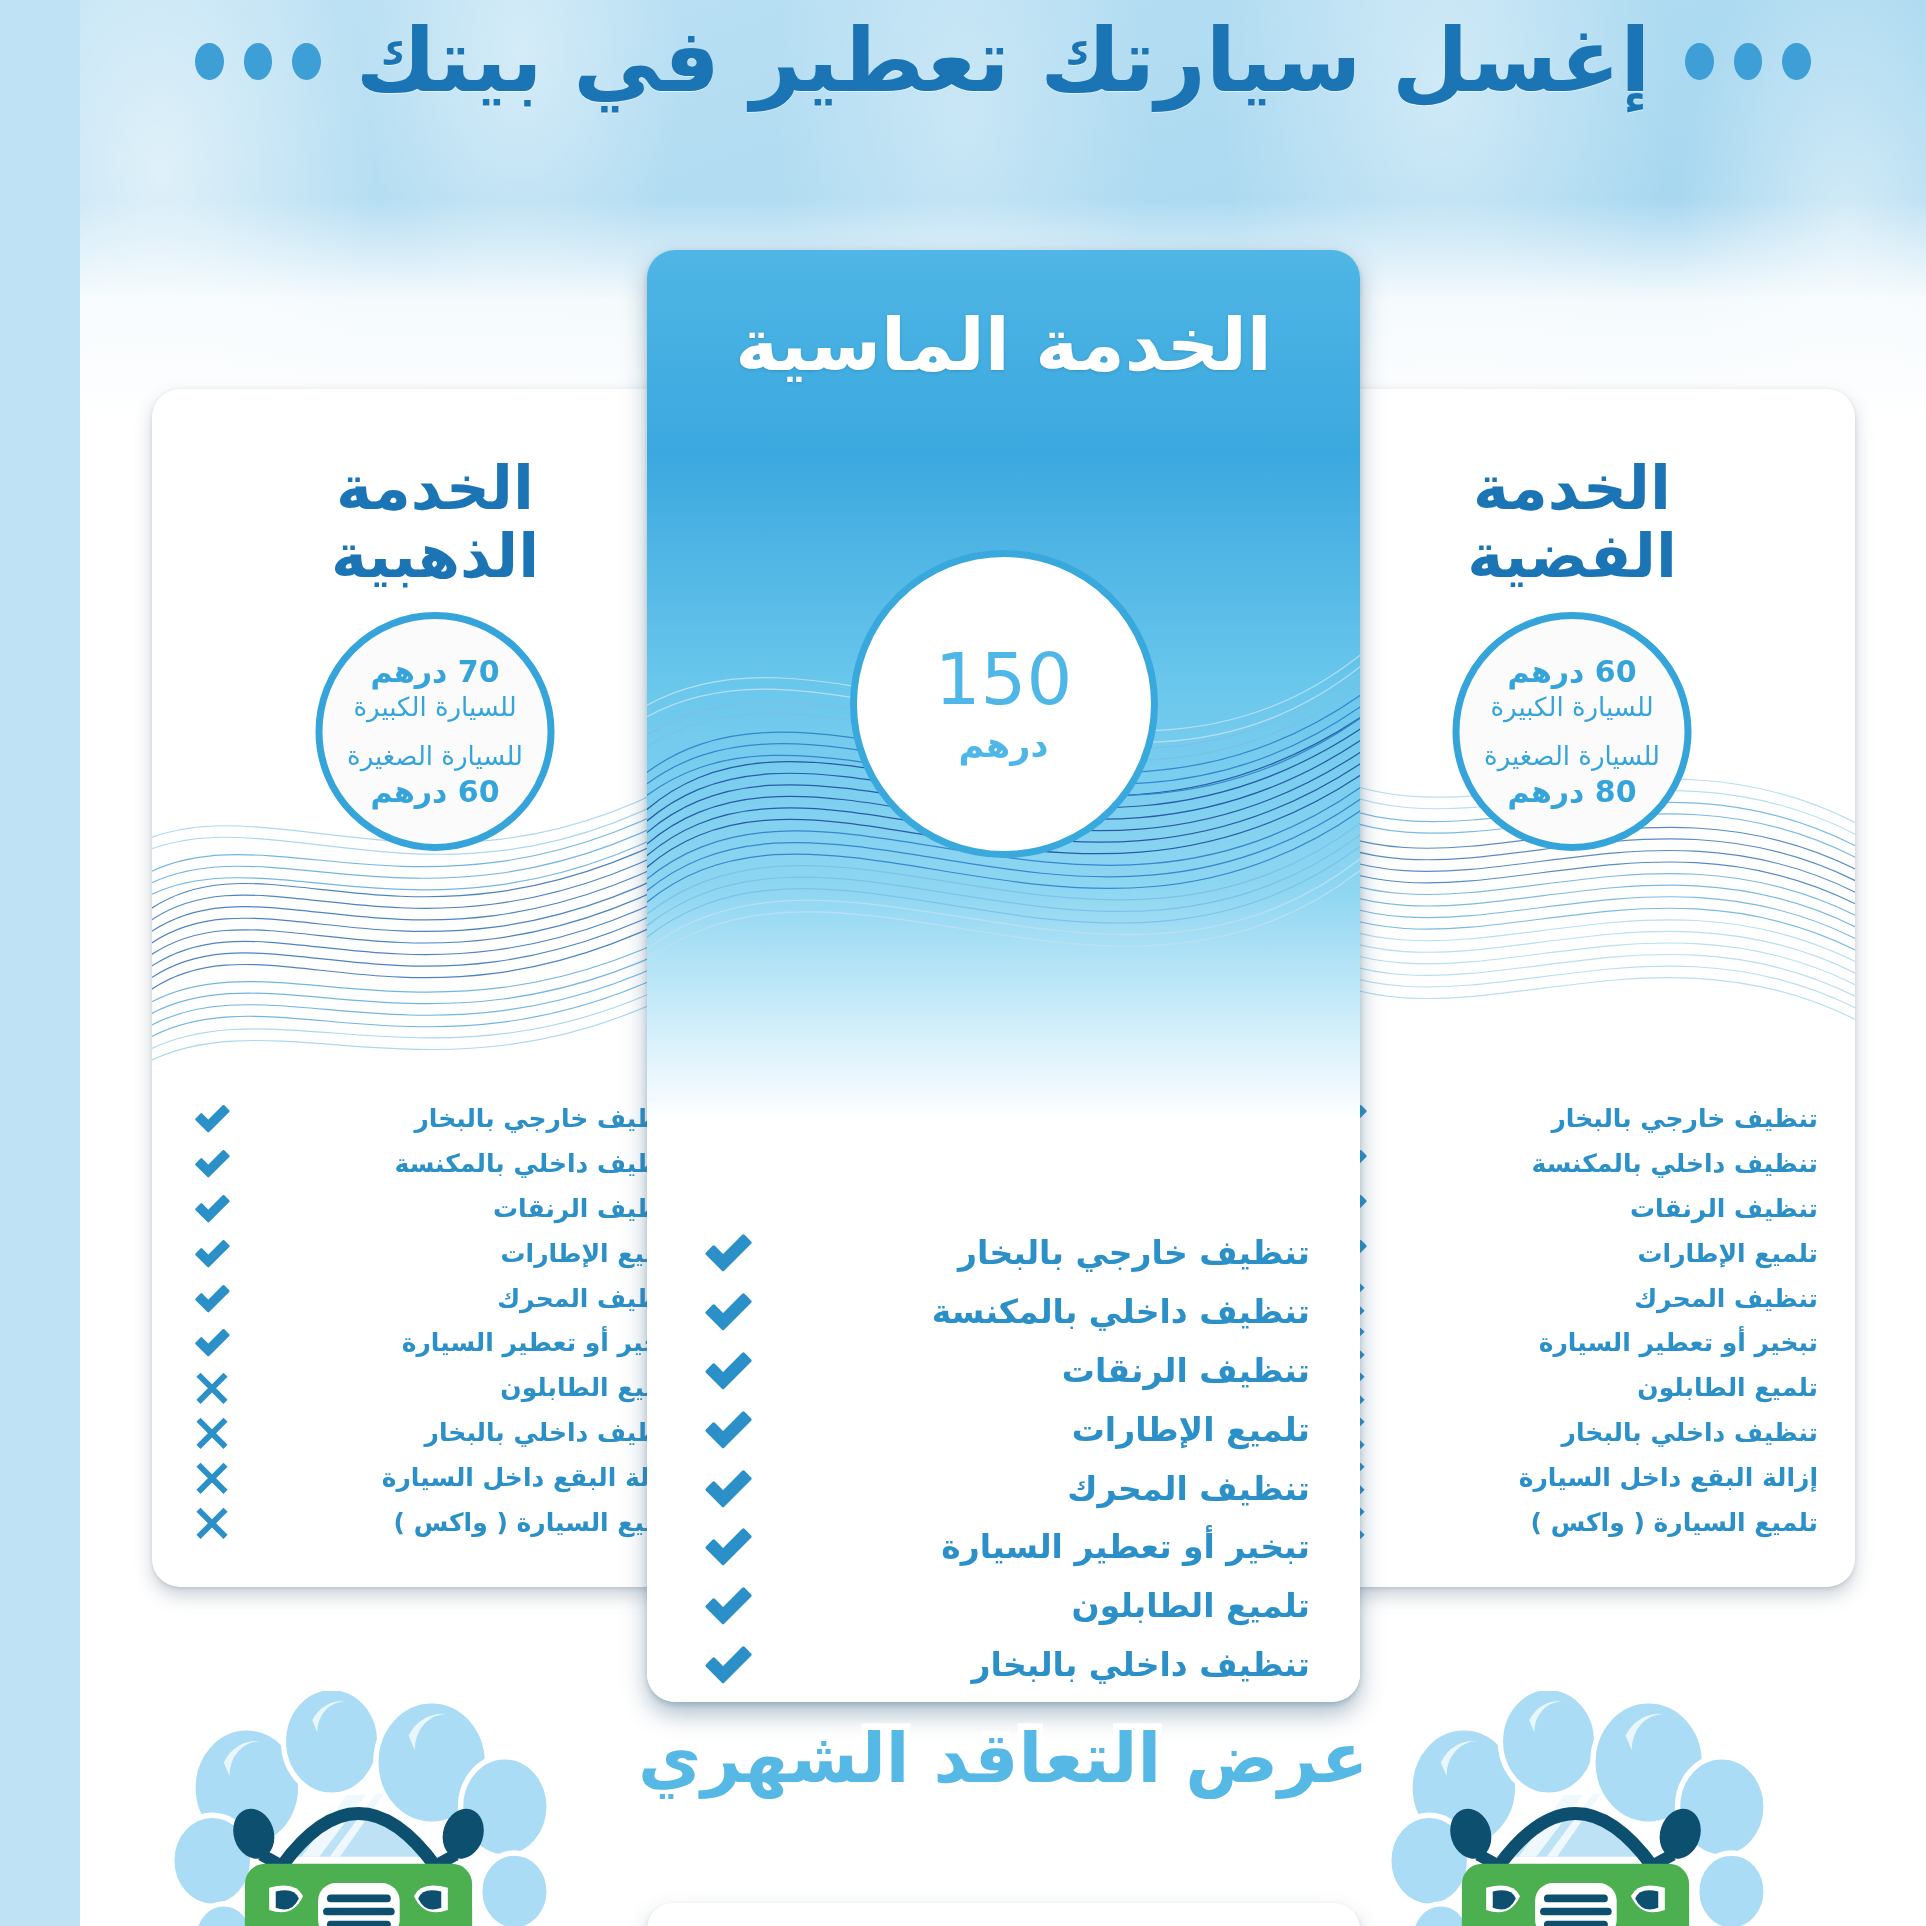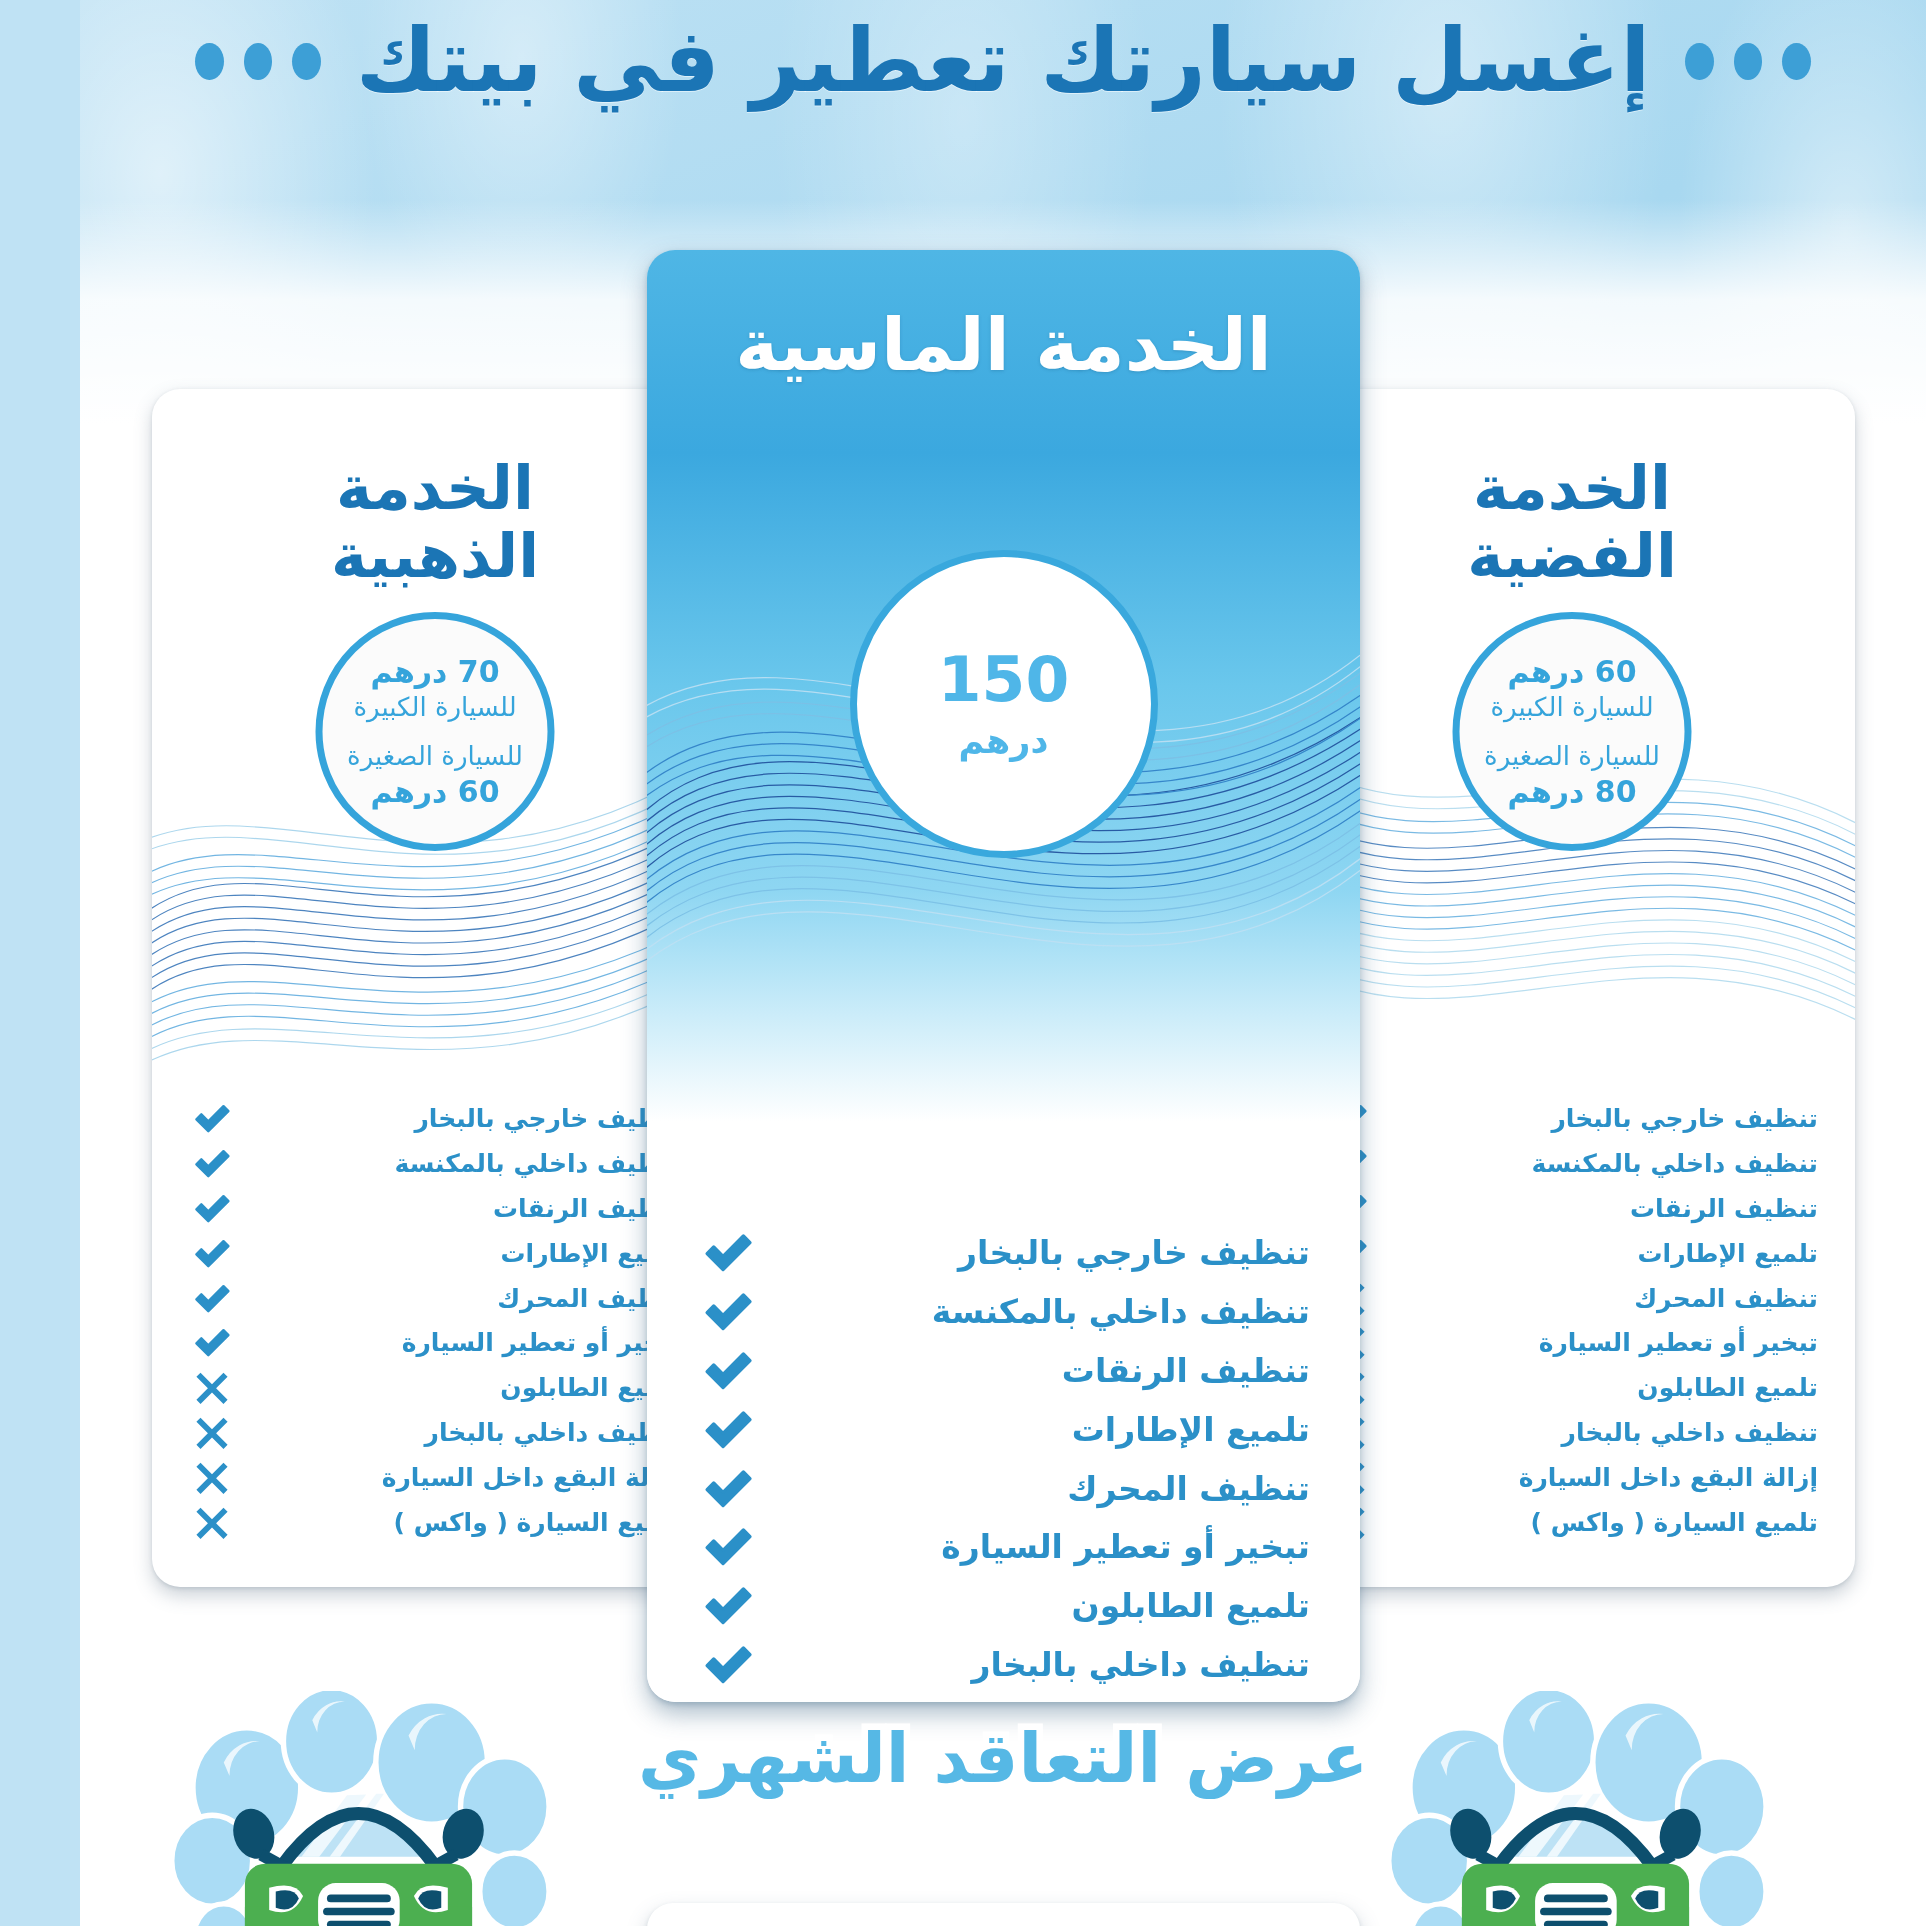--- a/index.html
+++ b/index.html
@@ -86,21 +86,21 @@
     text-align:center; z-index:6;
   }
   .bubble-side{ width:239px; height:239px; top:223px; left:50%; transform:translateX(-50%); }
   .bubble-center{
     width:308px; height:308px; top:300px; left:50%; transform:translateX(-50%);
     background:#ffffff; border:7.7px solid #39a8dd;
   }
   .b-price{ color:#35a4db; font-size:30px; font-weight:bold; line-height:1.25; }
   .b-sub{ color:#35a4db; font-size:26px; line-height:1.25; }
   .b-gap{ height:17px; }
-  .b-big{ color:#4fb6e8; font-size:63px; font-weight:bold; line-height:1; }
+  .b-big{ color:#4fb6e8; font-size:72px; font-weight:normal; line-height:1; }
   .b-big-sub{ color:#4fb6e8; font-size:35px; font-weight:bold; margin-top:10px; }
 
   
   .svc{ position:absolute; left:0; right:0; z-index:4; padding:0 37px; }
   .svc-side{ top:709px; }
   .svc-center{ top:975px; padding:0 50px; }
   .srow{
     display:flex; align-items:center; justify-content:space-between;
     margin-bottom:3.9px;
   }

